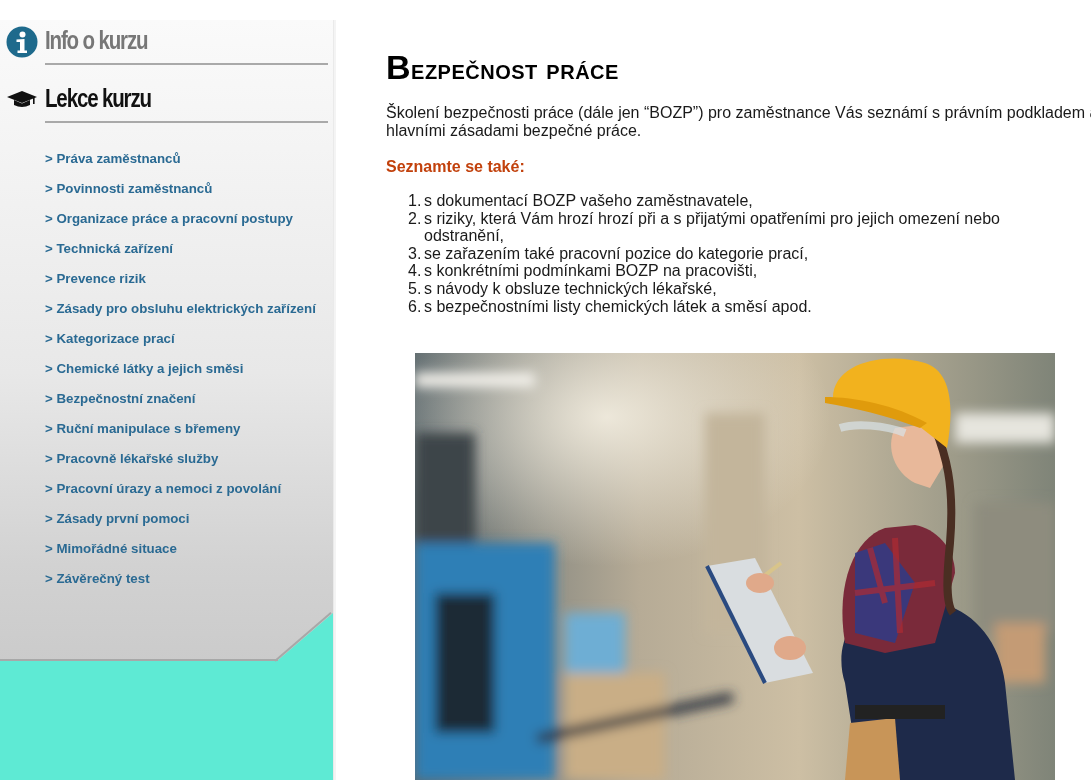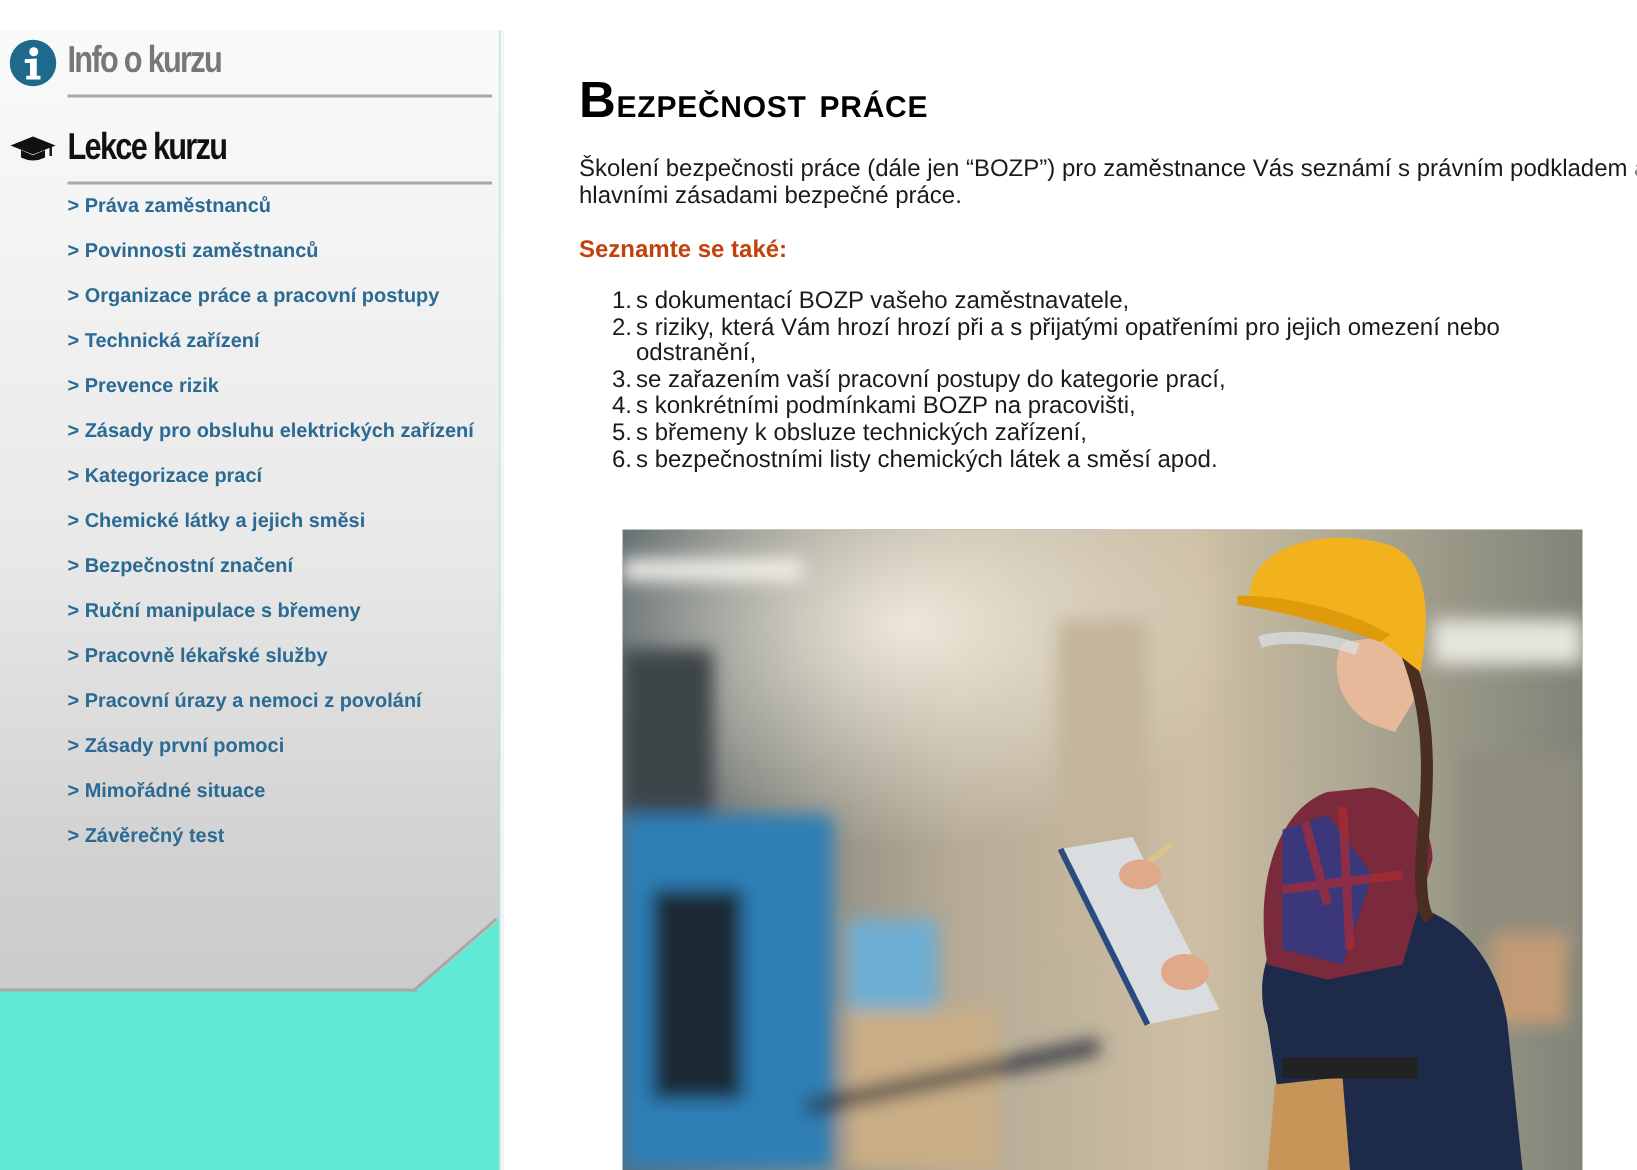--- a/index.html
+++ b/index.html
@@ -45,21 +45,21 @@
     }
     #head-info { top: 0; }
     #head-info .icon { top: 6px; }
     #head-info .title { top: 6px; color: #777777; }
     #head-info .rule { top: 43px; }
     #head-lessons { top: 58px; }
     #head-lessons .icon { top: 11px; }
     #head-lessons .title { top: 6px; color: #111111; }
     #head-lessons .rule { top: 43px; }
 
-    .lesson-list { position: absolute; left: 45px; top: 108px; list-style: none; }
+    .lesson-list { position: absolute; left: 45px; top: 129px; list-style: none; }
     .lesson-list li { height: 30px; }
     .lesson-list a {
       font-size: 13.3px; font-weight: bold; color: #2a6a93; text-decoration: none;
       line-height: 18px; white-space: nowrap;
     }
 
     .main { position: absolute; left: 386px; top: 0; width: 705px; }
     .page-title {
       position: absolute; top: 48px; left: 0;
       font-size: 29px; font-weight: bold; color: #000000; letter-spacing: 0.5px;
@@ -138,23 +138,23 @@
   </ul>
 </div>
 
 <div class="main">
   <h1 class="page-title"><span class="cap">B</span><span>ezpečnost práce</span></h1>
   <p class="intro">Školení bezpečnosti práce (dále jen “BOZP”) pro zaměstnance Vás seznámí s právním podkladem a hlavními zásadami bezpečné práce.</p>
   <p class="subhead">Seznamte se také:</p>
   <ol class="items">
     <li><span class="num">1.</span><span>s dokumentací BOZP vašeho zaměstnavatele,</span></li>
     <li><span class="num">2.</span><span>s riziky, která Vám hrozí hrozí při a s přijatými opatřeními pro jejich omezení nebo odstranění,</span></li>
-    <li><span class="num">3.</span><span>se zařazením vaší pracovní postupy do kategorie prací,</span></li>
+    <li><span class="num">3.</span><span>se zařazením také pracovní pozice do kategorie prací,</span></li>
     <li><span class="num">4.</span><span>s konkrétními podmínkami BOZP na pracovišti,</span></li>
-    <li><span class="num">5.</span><span>s břemeny k obsluze technických zařízení,</span></li>
+    <li><span class="num">5.</span><span>s návody k obsluze technických lékařské,</span></li>
     <li><span class="num">6.</span><span>s bezpečnostními listy chemických látek a směsí apod.</span></li>
   </ol>
 </div>
 
 <div class="photo" aria-label="Female worker in yellow hard hat and plaid shirt holding a clipboard in a factory">
   <svg width="640" height="427" viewBox="0 0 640 427">
     <defs>
       <linearGradient id="bg" x1="0" y1="0" x2="1" y2="0">
         <stop offset="0" stop-color="#5e6a6e"></stop>
         <stop offset="0.35" stop-color="#b6ab96"></stop>

